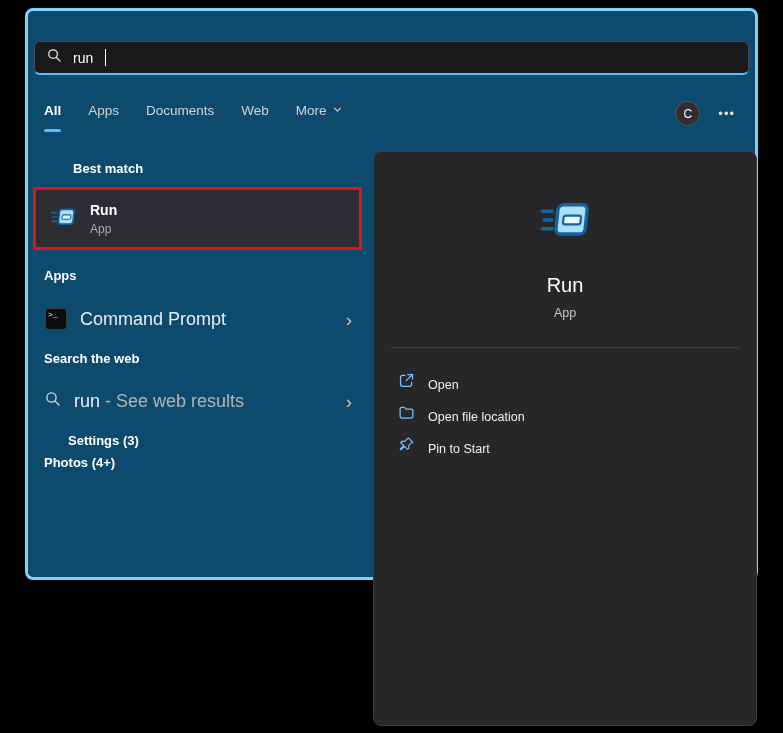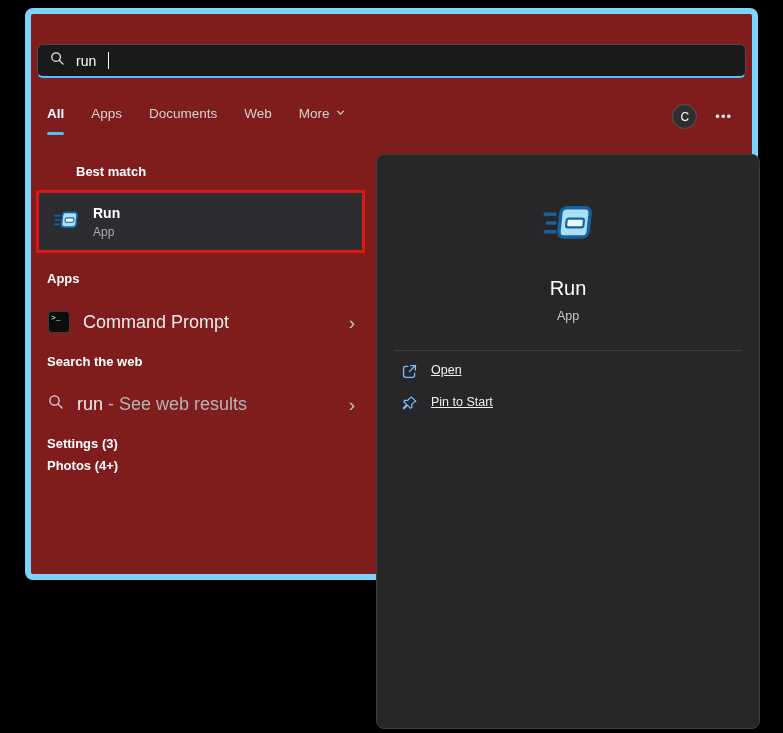--- a/index.html
+++ b/index.html
@@ -8,22 +8,22 @@
     background: #000;
     font-family: "Liberation Sans", sans-serif;
     position: relative;
     overflow: hidden;
     color: #fff;
   }
   .window {
     position: absolute;
     left: 25px; top: 8px;
     width: 733px; height: 572px;
-    background: #7f1d1d;
-    border: 6px solid #7dd3fc;
+    background: #0c4a6e;
+    border: 3px solid #7dd3fc;
     border-radius: 8px;
   }
   
   .search-bar {
     position: absolute;
     left: 6px; right: 6px; top: 30px;
     height: 34px;
     background: #1a1a1c;
     border: 1px solid #4a4a4d;
     border-bottom: 2px solid #4cc2ff;
@@ -148,28 +148,27 @@
     margin-top: 27px;
   }
   .actions {
     width: 100%;
     padding: 12px 18px;
     display: flex;
     flex-direction: column;
   }
   .action-row {
     display: flex;
-    align-items: flex-start;
+    align-items: flex-end;
     gap: 13px;
     height: 32px;
     font-size: 12.5px;
     color: #f0f0f0;
     border-radius: 4px;
     padding: 0 6px;
-    text-decoration: underline;
   }
 </style>
 </head>
 <body>
 
 <div class="window">
 
   <div class="search-bar">
     <span>
       <svg viewBox="0 0 16 16" width="15" height="15">
@@ -254,21 +253,21 @@
     <span>
       <svg viewBox="0 0 16 16" width="16" height="16">
         <circle cx="6.5" cy="6.5" r="4.6" fill="none" stroke="#dcdcdc" stroke-width="1.3"></circle>
         <line x1="10.1" y1="10.1" x2="14" y2="14" stroke="#dcdcdc" stroke-width="1.3" stroke-linecap="round"></line>
       </svg>
     </span>
     <span class="label"><span>run</span><span class="web-suffix"> - See web results</span></span>
     <span class="chevron-right">›</span>
   </div>
 
-  <div class="section-header" style="top:422px;">Settings (3)</div>
+  <div class="section-header" style="top:422px;margin-left:24px;">Settings (3)</div>
 
   <div class="section-header" style="top:444px;">Photos (4+)</div>
 
   <div class="preview-card">
     <span class="preview-icon">
       <svg viewBox="0 0 48 48" width="52" height="52">
         <g stroke="#15629e" stroke-width="3.2" stroke-linecap="round">
           <line x1="3" y1="16" x2="12" y2="16"></line>
           <line x1="5" y1="24" x2="12" y2="24"></line>
           <line x1="3" y1="32" x2="12" y2="32"></line>
@@ -288,20 +287,28 @@
           <svg viewBox="0 0 20 20" width="17" height="17" fill="none" stroke="#7ac1ff" stroke-width="1.5" stroke-linecap="round">
             <path d="M8 4 H5.5 A2.5 2.5 0 0 0 3 6.5 v8 A2.5 2.5 0 0 0 5.5 17 h8 a2.5 2.5 0 0 0 2.5-2.5 V12"></path>
             <path d="M11.5 3 H17 v5.5"></path>
             <path d="M17 3 L9.8 10.2"></path>
           </svg>
         </span>
         <span>Open</span>
       </div>
       <div class="action-row">
         <span>
+          <svg viewBox="0 0 20 20" width="17" height="17" fill="none" stroke="#7ac1ff" stroke-width="1.5" stroke-linejoin="round">
+            <path d="M2.5 6 a2 2 0 0 1 2-2 h3 l2 2 h6 a2 2 0 0 1 2 2 v6.5 a2 2 0 0 1 -2 2 h-11 a2 2 0 0 1 -2-2 z"></path>
+          </svg>
+        </span>
+        <span>Open file location</span>
+      </div>
+      <div class="action-row">
+        <span>
           <svg viewBox="0 0 20 20" width="17" height="17" fill="none" stroke="#7ac1ff" stroke-width="1.4" stroke-linejoin="round">
             <path d="M12.5 2.5 l5 5 -1.8 .6 -3.2 3.2 .4 2.9 -1.6 1.6 -3.6 -3.6 -4.2 4.2 -.9 -.9 4.2 -4.2 -3.6 -3.6 1.6 -1.6 2.9 .4 3.2 -3.2 z"></path>
           </svg>
         </span>
         <span>Pin to Start</span>
       </div>
     </div>
   </div>
 
 </div>

